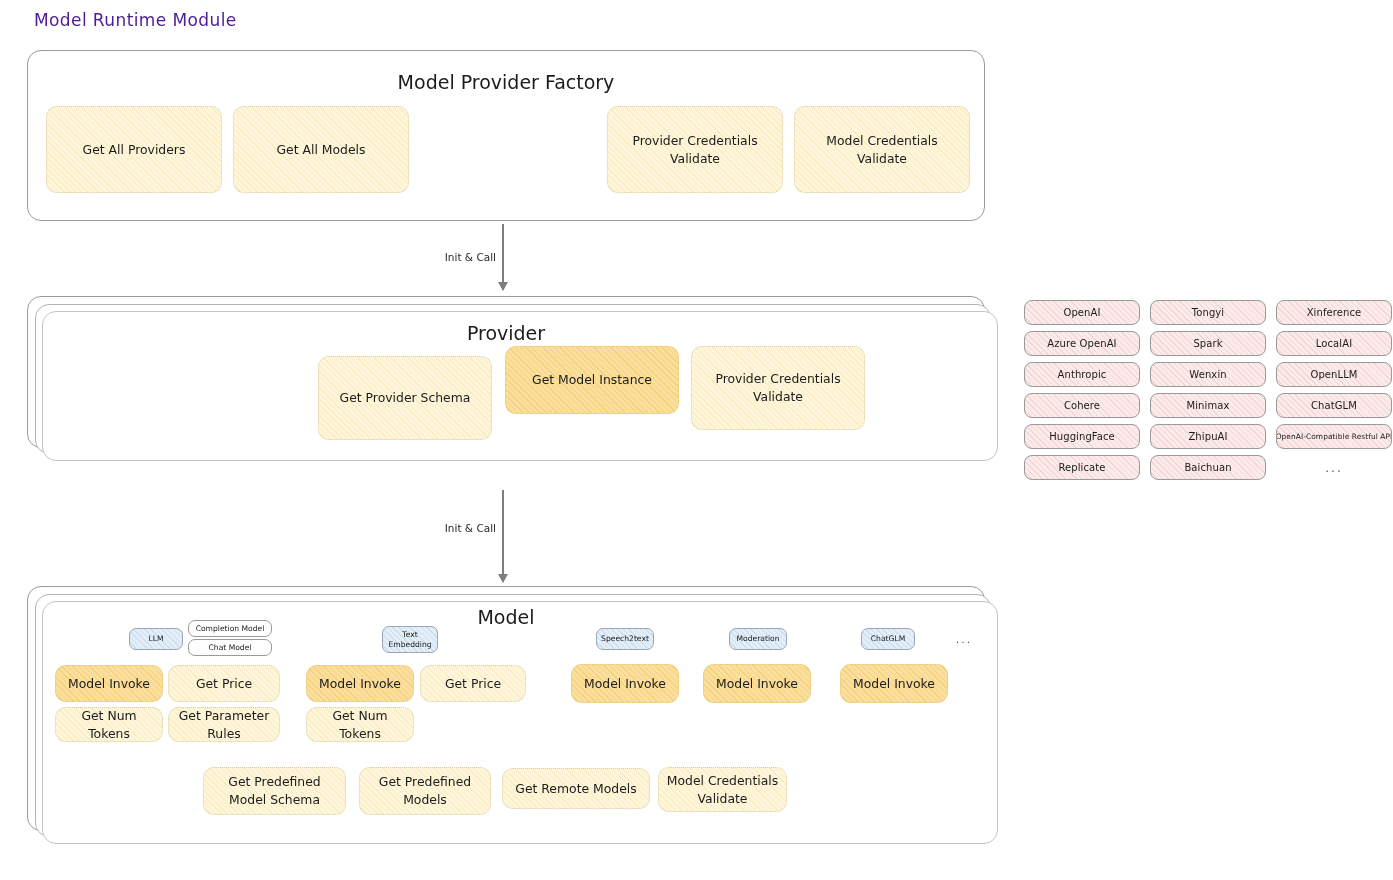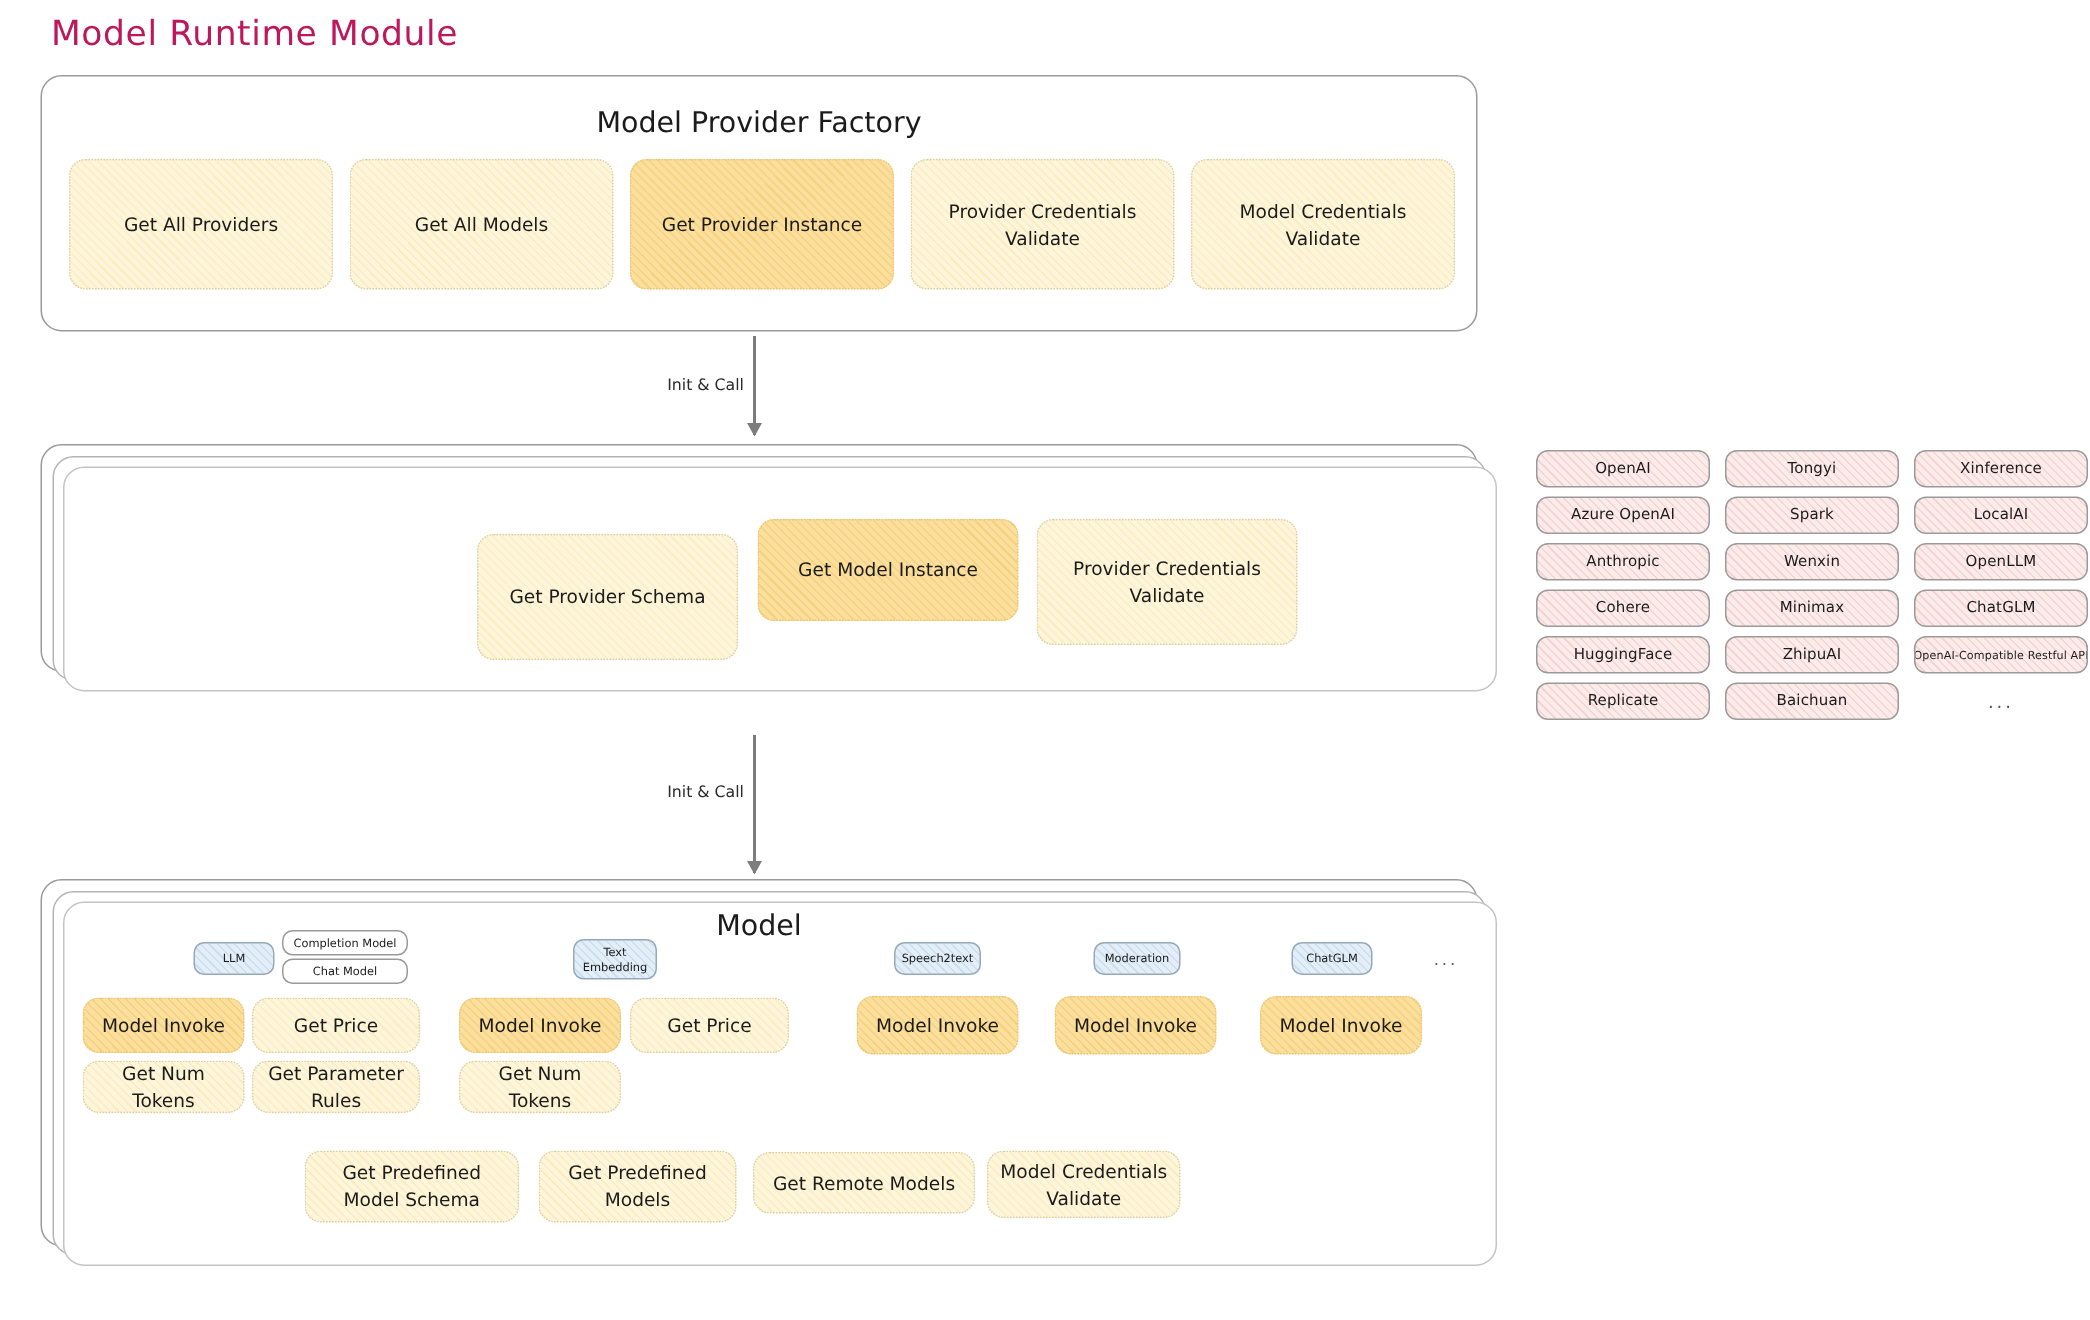--- a/index.html
+++ b/index.html
@@ -18,23 +18,23 @@
   .canvas {
     position: absolute;
     inset: 0;
   }
 
   
   #page-title {
     position: absolute;
     left: 34px;
     top: 10px;
-    font-size: 23px;
+    font-size: 17px;
     letter-spacing: 0.4px;
-    color: #be185d;
+    color: #4c1d95;
     text-align: right;
   }
 
   
   .card {
     position: absolute;
     background: #ffffff;
     border: 1.3px solid #9a9a9a;
     border-radius: 14px;
     box-sizing: border-box;
@@ -203,31 +203,31 @@
 
   <div id="page-title">Model Runtime Module</div>
 
   <div class="card" style="left:27px; top:50px; width:958px; height:171px;">
     <div class="card-title" style="top:20px;">Model Provider Factory</div>
 
     <div class="mbox" style="left:18px; top:55px; width:176px; height:87px;">Get All Providers</div>
 
     <div class="mbox" style="left:205px; top:55px; width:176px; height:87px;">Get All Models</div>
 
-    <div class="mbox hl" style="left:392px; top:55px; width:176px; height:87px;">Get Provider Instance</div>
 
     <div class="mbox" style="left:579px; top:55px; width:176px; height:87px;">Provider Credentials Validate</div>
 
     <div class="mbox" style="left:766px; top:55px; width:176px; height:87px;">Model Credentials Validate</div>
   </div>
 
   <div class="arrow" style="left:502px; top:224px; height:66px;"></div>
   <div class="arrow-label" style="left:404px; top:251px; width:92px;">Init &amp; Call</div>
 
   <div class="card stack" style="left:27px; top:296px; width:958px; height:152px; z-index:2;">
+    <div class="card-title" style="top:25px;">Provider</div>
 
 
     <div class="mbox" style="left:290px; top:49px; width:174px; height:84px;margin-top:10px;">Get Provider Schema</div>
 
     <div class="mbox hl" style="left:477px; top:49px; width:174px; height:68px;">Get Model Instance</div>
 
     <div class="mbox" style="left:663px; top:49px; width:174px; height:84px;">Provider Credentials Validate</div>
   </div>
 
   <div class="chips">

